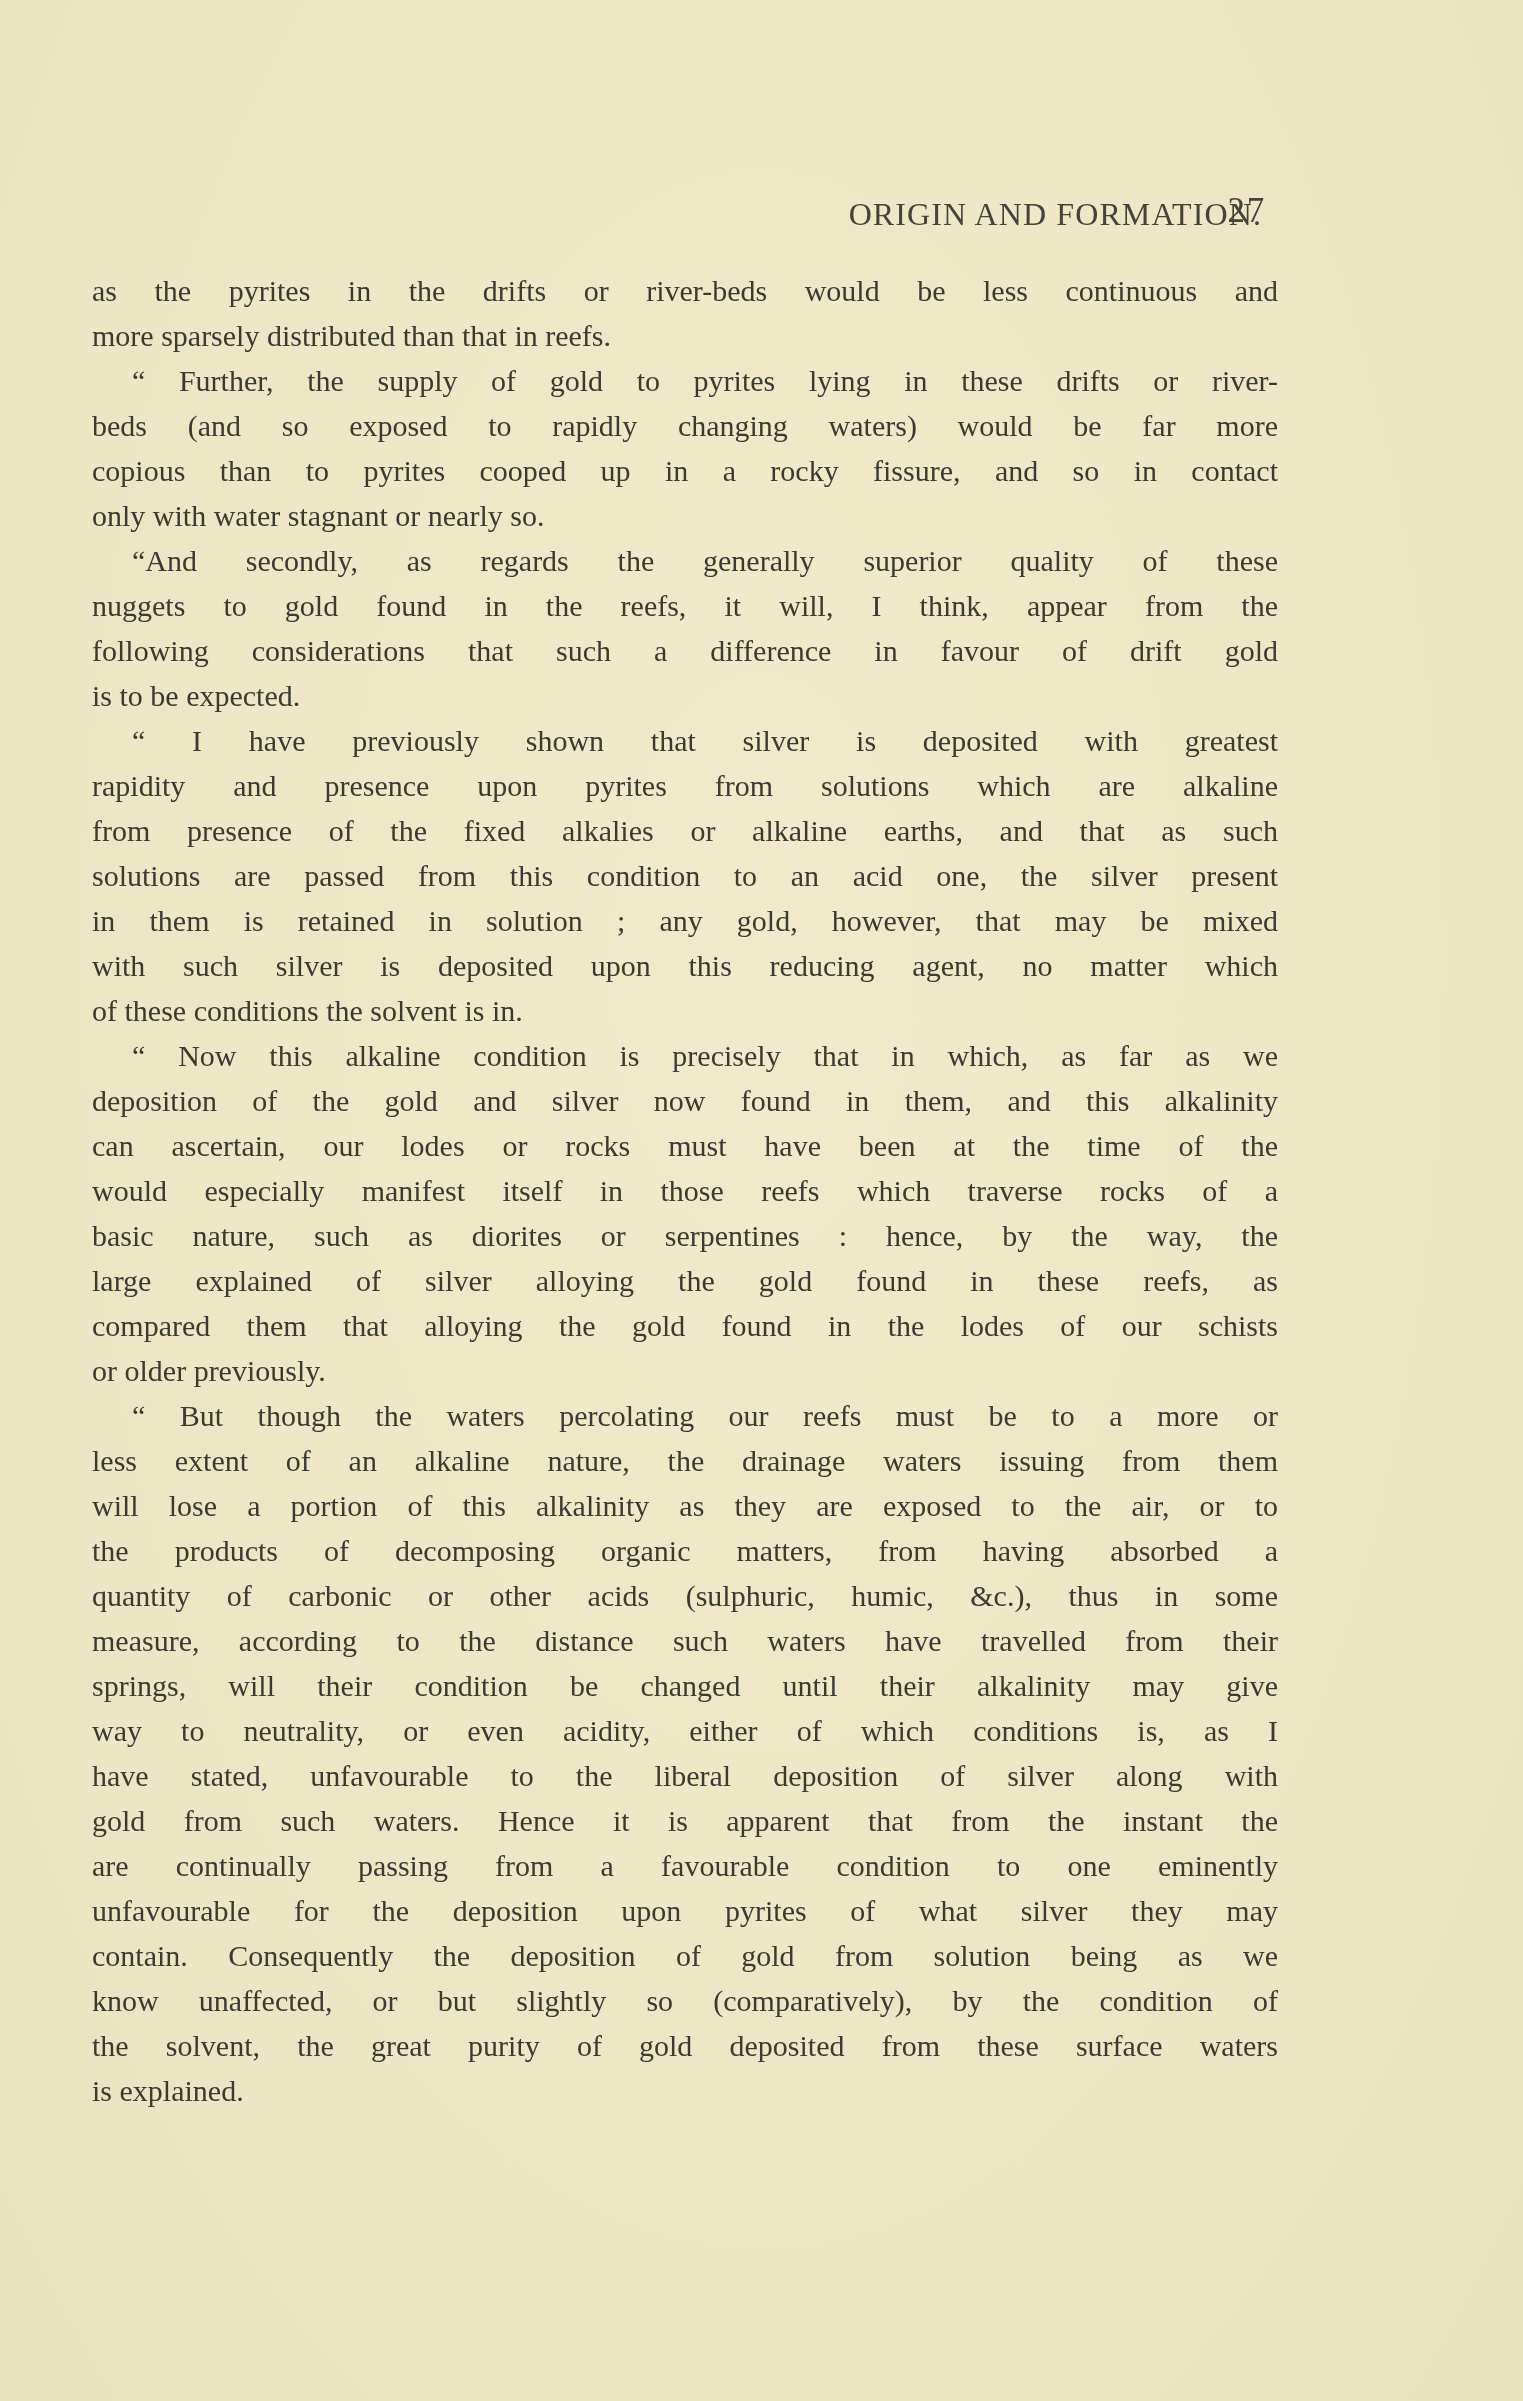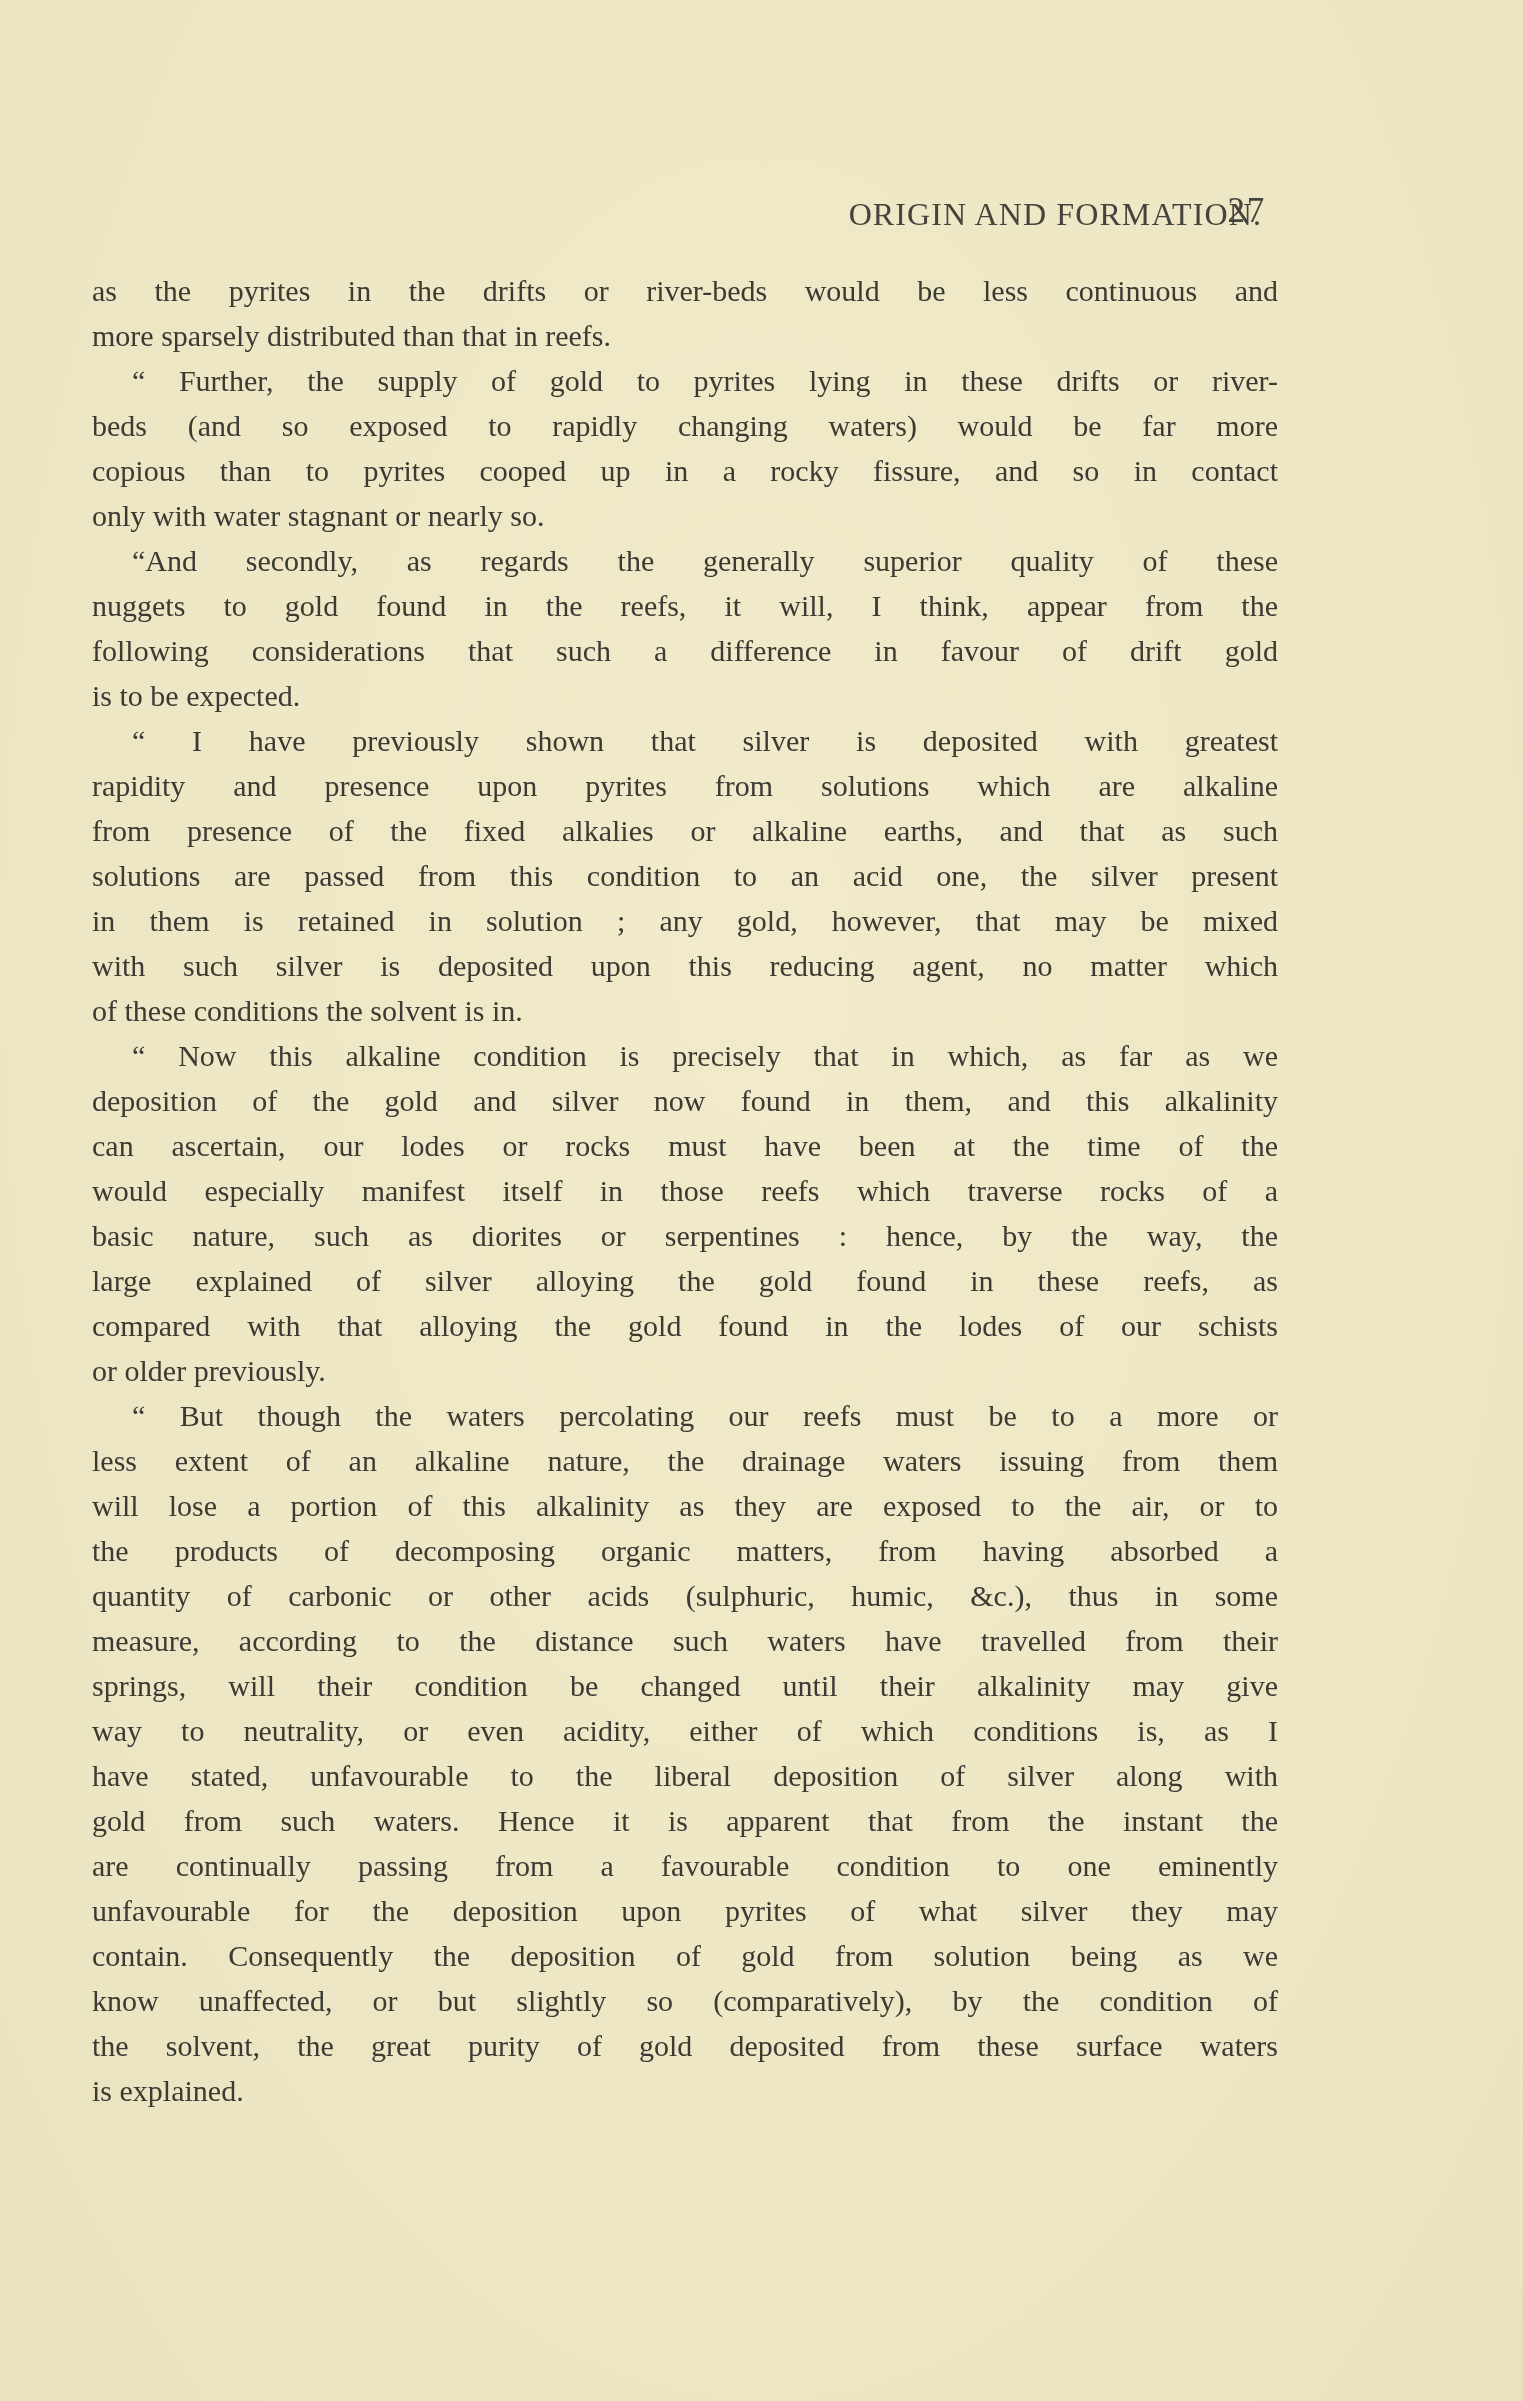--- a/index.html
+++ b/index.html
@@ -90,21 +90,21 @@
       <span class="line">solutions are passed from this condition to an acid one, the silver present</span>
       <span class="line">in them is retained in solution ; any gold, however, that may be mixed</span>
       <span class="line">with such silver is deposited upon this reducing agent, no matter which</span>
       <span class="line last">of these conditions the solvent is in.</span>
       <span class="line indent">“ Now this alkaline condition is precisely that in which, as far as we</span>
       <span class="line">deposition of the gold and silver now found in them, and this alkalinity</span>
       <span class="line">can ascertain, our lodes or rocks must have been at the time of the</span>
       <span class="line">would especially manifest itself in those reefs which traverse rocks of a</span>
       <span class="line">basic nature, such as diorites or serpentines : hence, by the way, the</span>
       <span class="line">large explained of silver alloying the gold found in these reefs, as</span>
-      <span class="line">compared with that alloying the gold found in the lodes of our schists</span>
+      <span class="line">compared them that alloying the gold found in the lodes of our schists</span>
       <span class="line last">or older previously.</span>
       <span class="line indent">“ But though the waters percolating our reefs must be to a more or</span>
       <span class="line">less extent of an alkaline nature, the drainage waters issuing from them</span>
       <span class="line">will lose a portion of this alkalinity as they are exposed to the air, or to</span>
       <span class="line">the products of decomposing organic matters, from having absorbed a</span>
       <span class="line">quantity of carbonic or other acids (sulphuric, humic, &amp;c.), thus in some</span>
       <span class="line">measure, according to the distance such waters have travelled from their</span>
       <span class="line">springs, will their condition be changed until their alkalinity may give</span>
       <span class="line">way to neutrality, or even acidity, either of which conditions is, as I</span>
       <span class="line">have stated, unfavourable to the liberal deposition of silver along with</span>

